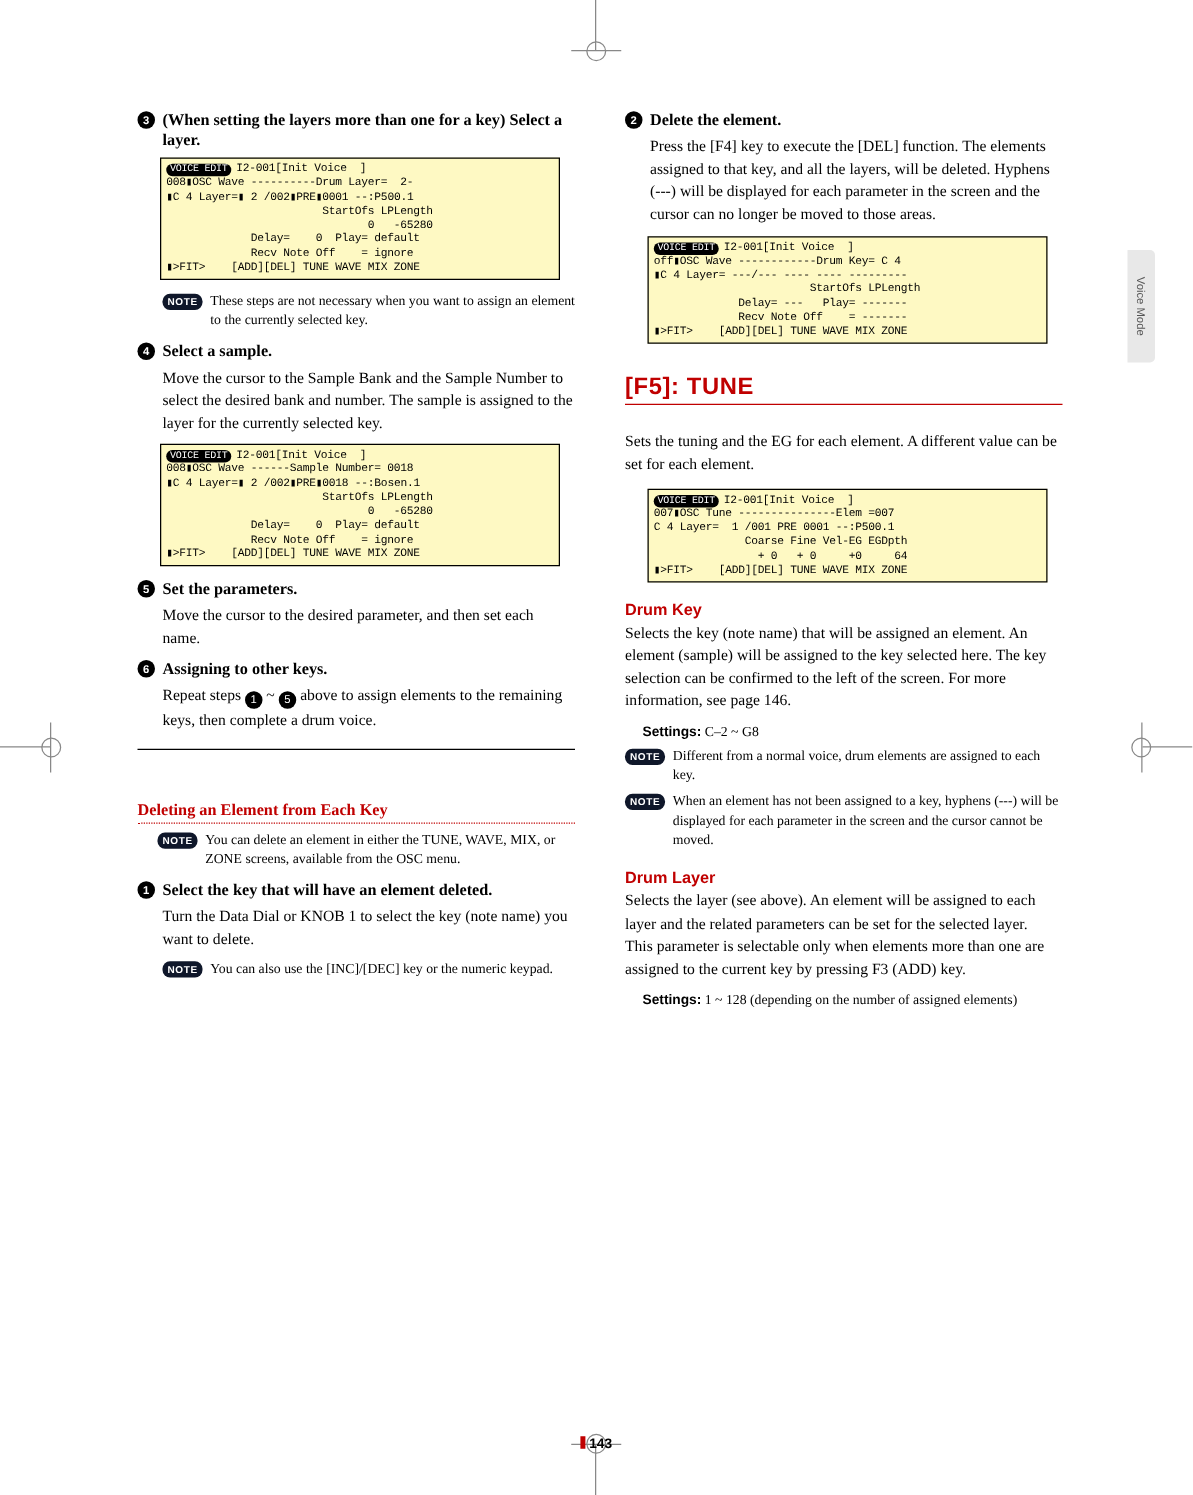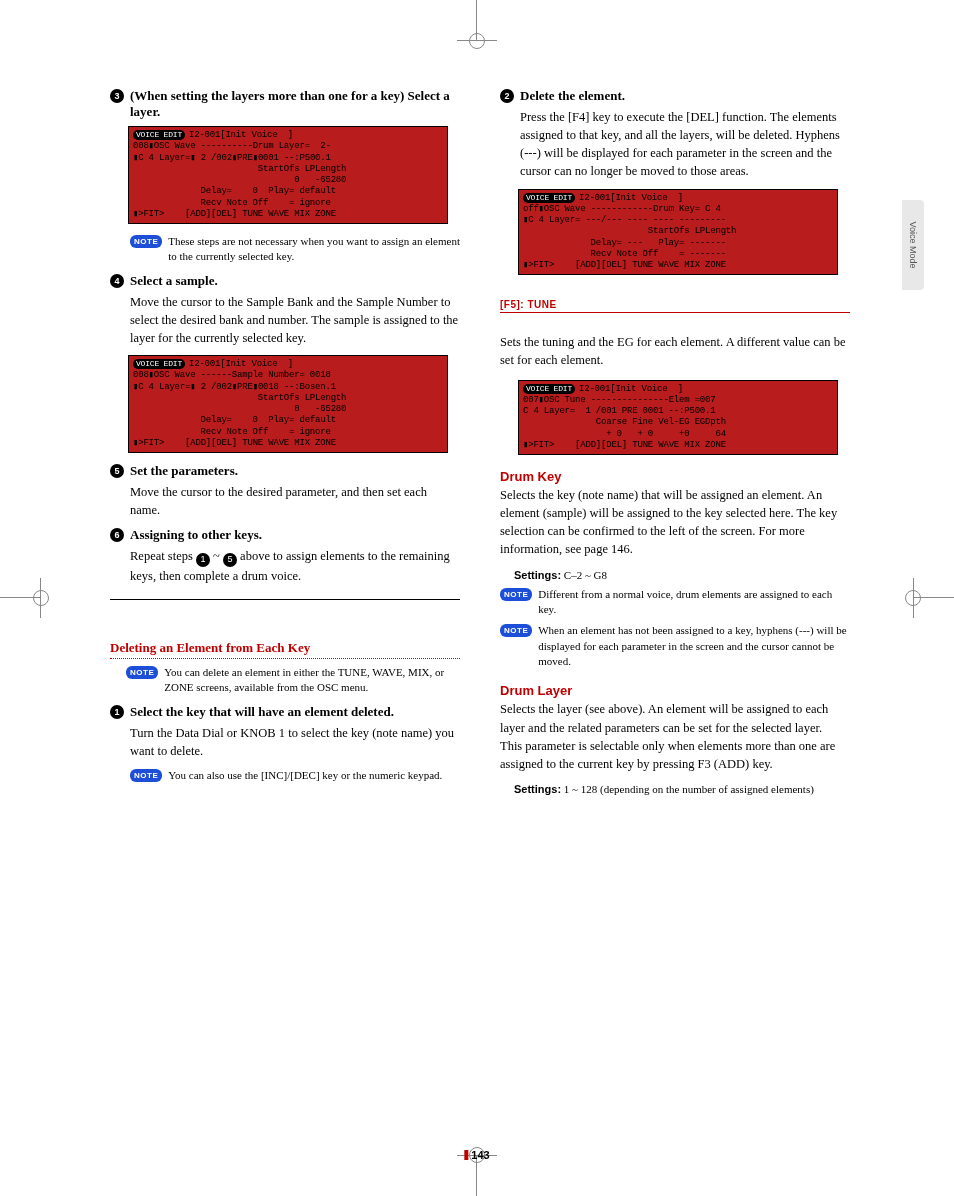--- a/index.html
+++ b/index.html
@@ -45,21 +45,21 @@
   }
   
   .crop-h { position:absolute; width:40px; height:1px; background:#888; }
   .crop-v { position:absolute; width:1px; height:40px; background:#888; }
   .crop-c { position:absolute; width:14px; height:14px; border:1px solid #888; border-radius:50%; }
 
   h4.red-head {
     font-family: Arial, sans-serif;
     font-weight: 900;
     color: #c00000;
-    font-size: 10px;
+    font-size: 19px;
     margin: 24px 0 2px 0;
     border-bottom: 1px solid #c00000;
     padding-bottom: 2px;
     letter-spacing: .5px;
   }
   .para { font-size: 12.5px; line-height: 1.45; margin: 2px 12px 10px 0; }
   .intro { font-size: 12.5px; line-height: 1.45; margin: 20px 0 10px 0; }
 
   .step { margin: 8px 0 4px 0; }
   .step-head { font-weight: bold; font-size: 13px; display:flex; gap:6px; }
@@ -67,38 +67,38 @@
     display:inline-flex; align-items:center; justify-content:center;
     width:14px; height:14px; border-radius:50%;
     background:#000; color:#fff; font-size:9px; font-family:Arial,sans-serif;
     flex-shrink:0; margin-top:1px;
   }
   .step-body { font-size: 12.5px; line-height:1.45; margin:4px 0 8px 20px; }
 
   .note { display:flex; gap:6px; font-size:11px; line-height:1.4; margin:6px 0 6px 20px; align-items:flex-start; }
   .note-left0 { margin-left: 0px; }
   .note .badge {
-    background:#1d4ed8; color:#fff; font-family:Arial,sans-serif; font-size:8px;
+    background:#0f172a; color:#fff; font-family:Arial,sans-serif; font-size:8px;
     padding:1px 4px; border-radius:6px; flex-shrink:0; margin-top:1px;
     font-weight:bold; letter-spacing:.5px;
   }
 
   .subhead-red { color:#c00000; font-weight:bold; font-size:13px; margin:16px 0 0 0; }
   .dotted { border-bottom: 1px dotted #c00000; padding-bottom:2px; }
 
   .param-head { color:#c00000; font-weight:bold; font-size:13px; margin:14px 0 2px 0; font-family:Liberation Sans, sans-serif; }
 
   .settings { font-size:11px; margin:6px 0 4px 14px; }
   .settings b { font-family:Arial,sans-serif; }
 
   
   .lcd {
     width: 310px;
     border: 1px solid #000;
-    background: #b91c1c;
+    background: #fef9c3;
     font-family: "Courier New", monospace;
     font-size: 9px;
     line-height: 1.25;
     padding: 3px 4px;
     margin: 6px 0 10px 18px;
     white-space: pre;
     letter-spacing: -0.2px;
     color:#000;
   }
   .lcd .titlebar {

